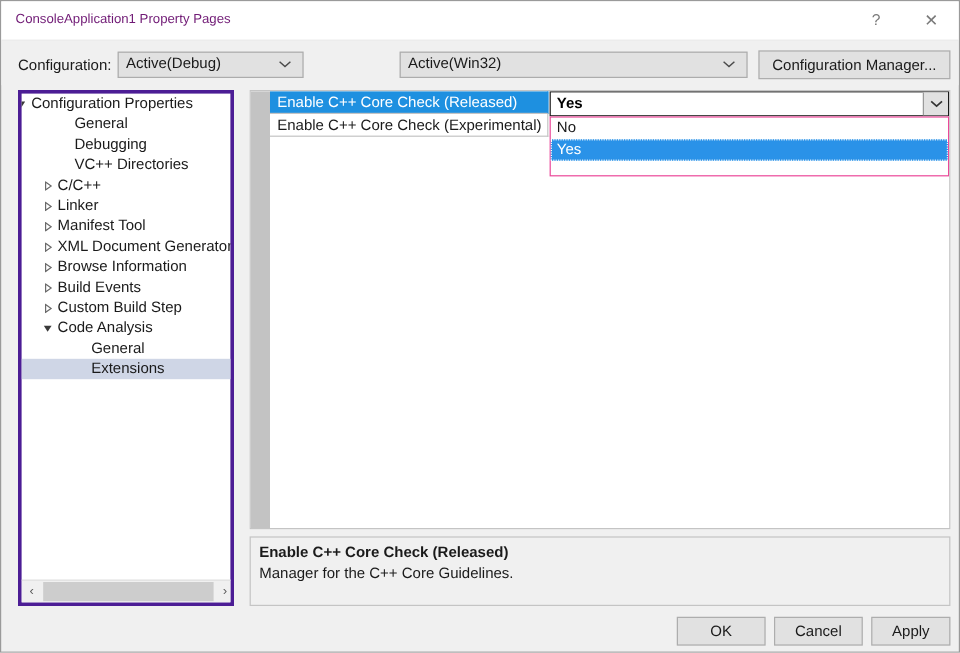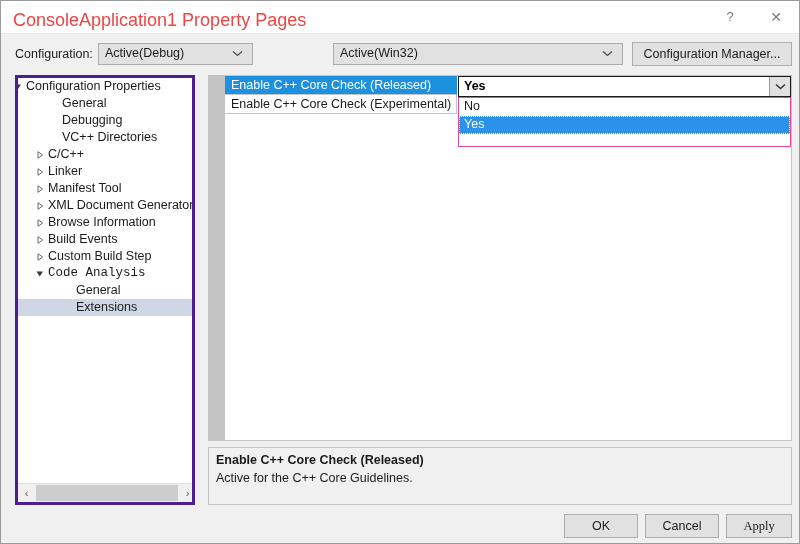--- a/index.html
+++ b/index.html
@@ -25,22 +25,22 @@
   #titlebar {
     position: absolute;
     left: 0; top: 0;
     width: 798px; height: 33px;
     background: #ffffff;
     border-bottom: 1px solid #e8e8e8;
   }
   #title-text {
     position: absolute;
     left: 12px; top: 9px;
-    font-size: 18px;
-    color: #ef4444;
+    font-size: 11px;
+    color: #701a75;
     white-space: nowrap;
   }
   .caption-btn {
     position: absolute;
     top: 0;
     width: 46px; height: 32px;
     background: transparent;
     border: none;
     color: #7a7a7a;
     font-size: 13px;
@@ -302,21 +302,21 @@
     height: 24px;
     background: #e1e1e1;
     border: 1px solid #adadad;
     font-size: 12.5px;
     color: #1a1a1a;
     cursor: default;
     font-family: "Liberation Sans", sans-serif;
   }
   #ok-btn     { left: 563px; width: 74px; }
   #cancel-btn { left: 644px; width: 74px; }
-  #apply-btn  { left: 725px; width: 66px; font-family: Liberation Serif, serif; }
+  #apply-btn  { left: 725px; width: 66px; }
 </style>
 </head>
 <body>
 
 <div id="window">
 
   <div id="titlebar">
     <div id="title-text">ConsoleApplication1 Property Pages</div>
     <button class="caption-btn" id="help-btn">?</button>
     <button class="caption-btn" id="close-btn">✕</button>
@@ -423,21 +423,21 @@
             </svg>
           </span>
           <span class="tree-label" style="left: 30px;">Custom Build Step</span>
         </div>
         <div class="tree-item" style="top: 0px;">
           <span class="tw" style="left: 18px;">
             <svg width="8" height="8" viewBox="0 0 8 8">
               <path d="M0.5 1.5 L7 1.5 L3.7 6.5 Z" fill="#3a3a3a"></path>
             </svg>
           </span>
-          <span class="tree-label" style="left: 30px; font-family: Liberation Mono, monospace;">Code Analysis</span>
+          <span class="tree-label" style="left: 30px;">Code Analysis</span>
         </div>
         <div class="tree-item" style="top: 0px;">
           <span class="tree-label" style="left: 58px;">General</span>
         </div>
         <div class="tree-item selected" style="top: 0px; padding-left: 39px;">
           <span class="tree-label" style="left: 58px;">Extensions</span>
         </div>
       </div>
 
     <div id="tree-hscroll">
@@ -470,20 +470,20 @@
     </div>
 
     <div id="dropdown">
         <div class="dd-item">No</div>
         <div class="dd-item highlight">Yes</div>
       </div>
   </div>
 
   <div id="desc-panel">
     <div id="desc-title">Enable C++ Core Check (Released)</div>
-    <div id="desc-body">Active for the C++ Core Guidelines.</div>
+    <div id="desc-body">Manager for the C++ Core Guidelines.</div>
   </div>
 
   <button class="footer-btn" id="ok-btn">OK</button>
   <button class="footer-btn" id="cancel-btn">Cancel</button>
   <button class="footer-btn" id="apply-btn">Apply</button>
 
 </div>
 
 </body></html>

